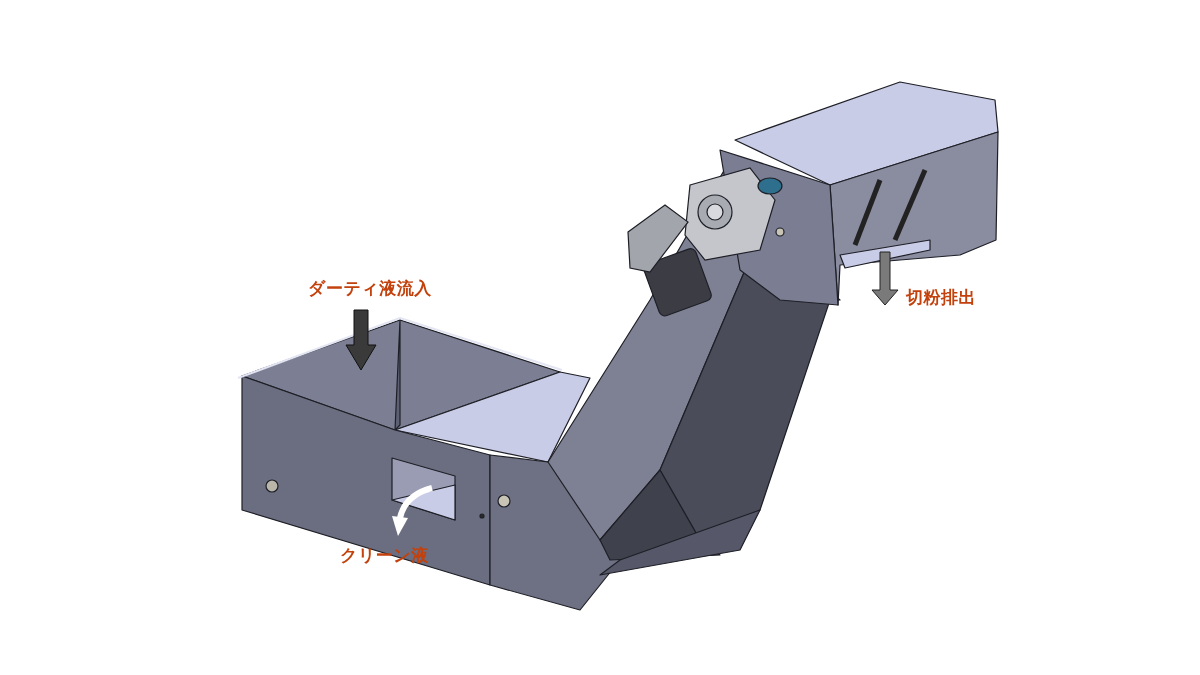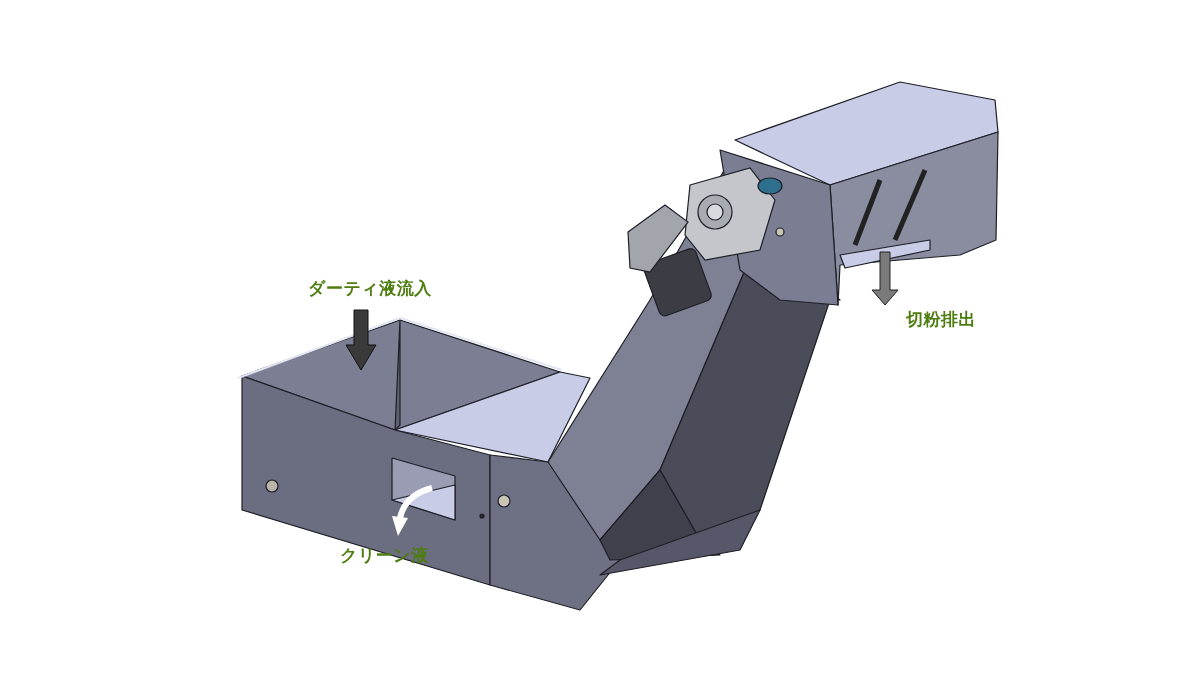--- a/index.html
+++ b/index.html
@@ -1,19 +1,19 @@
 <!DOCTYPE html>
 <html><head>
 <meta charset="utf-8">
 <style>
   html, body { margin: 0; padding: 0; background: #ffffff; }
   body { width: 1200px; height: 675px; position: relative; overflow: hidden;
          font-family: "DejaVu Sans", "Liberation Sans", sans-serif; }
   #stage { position: absolute; left: 0; top: 0; width: 1200px; height: 675px; }
-  .label { position: absolute; font-size: 17px; font-weight: bold; color: #4d7c0f;
+  .label { position: absolute; font-size: 17px; font-weight: bold; color: #c2410c;
            white-space: nowrap; letter-spacing: 0.5px; }
   svg { position: absolute; left: 0; top: 0; }
 </style>
 </head>
 <body>
 
 <div id="stage">
   <svg width="1200" height="675" viewBox="0 0 1200 675">
 
     <g stroke="#1e1f26" stroke-width="1.2" stroke-linejoin="round">
@@ -73,15 +73,15 @@
       <polygon points="880,252 890,252 890,290 898,290 885,305 872,290 880,290" fill="#7a7a7a" stroke="#222" stroke-width="1"></polygon>
     </g>
 
     <g>
       <path d="M432,488 Q405,495 400,518" fill="none" stroke="#ffffff" stroke-width="6"></path>
       <polygon points="392,516 408,518 398,536" fill="#ffffff"></polygon>
     </g>
   </svg>
 
   <div class="label" style="left:308px; top:277px;">ダーティ液流入</div>
-  <div class="label" style="left:906px; top:286px;margin-top:22px;">切粉排出</div>
+  <div class="label" style="left:906px; top:286px;">切粉排出</div>
   <div class="label" style="left:340px; top:544px;">クリーン液</div>
 </div>
 
 </body></html>

